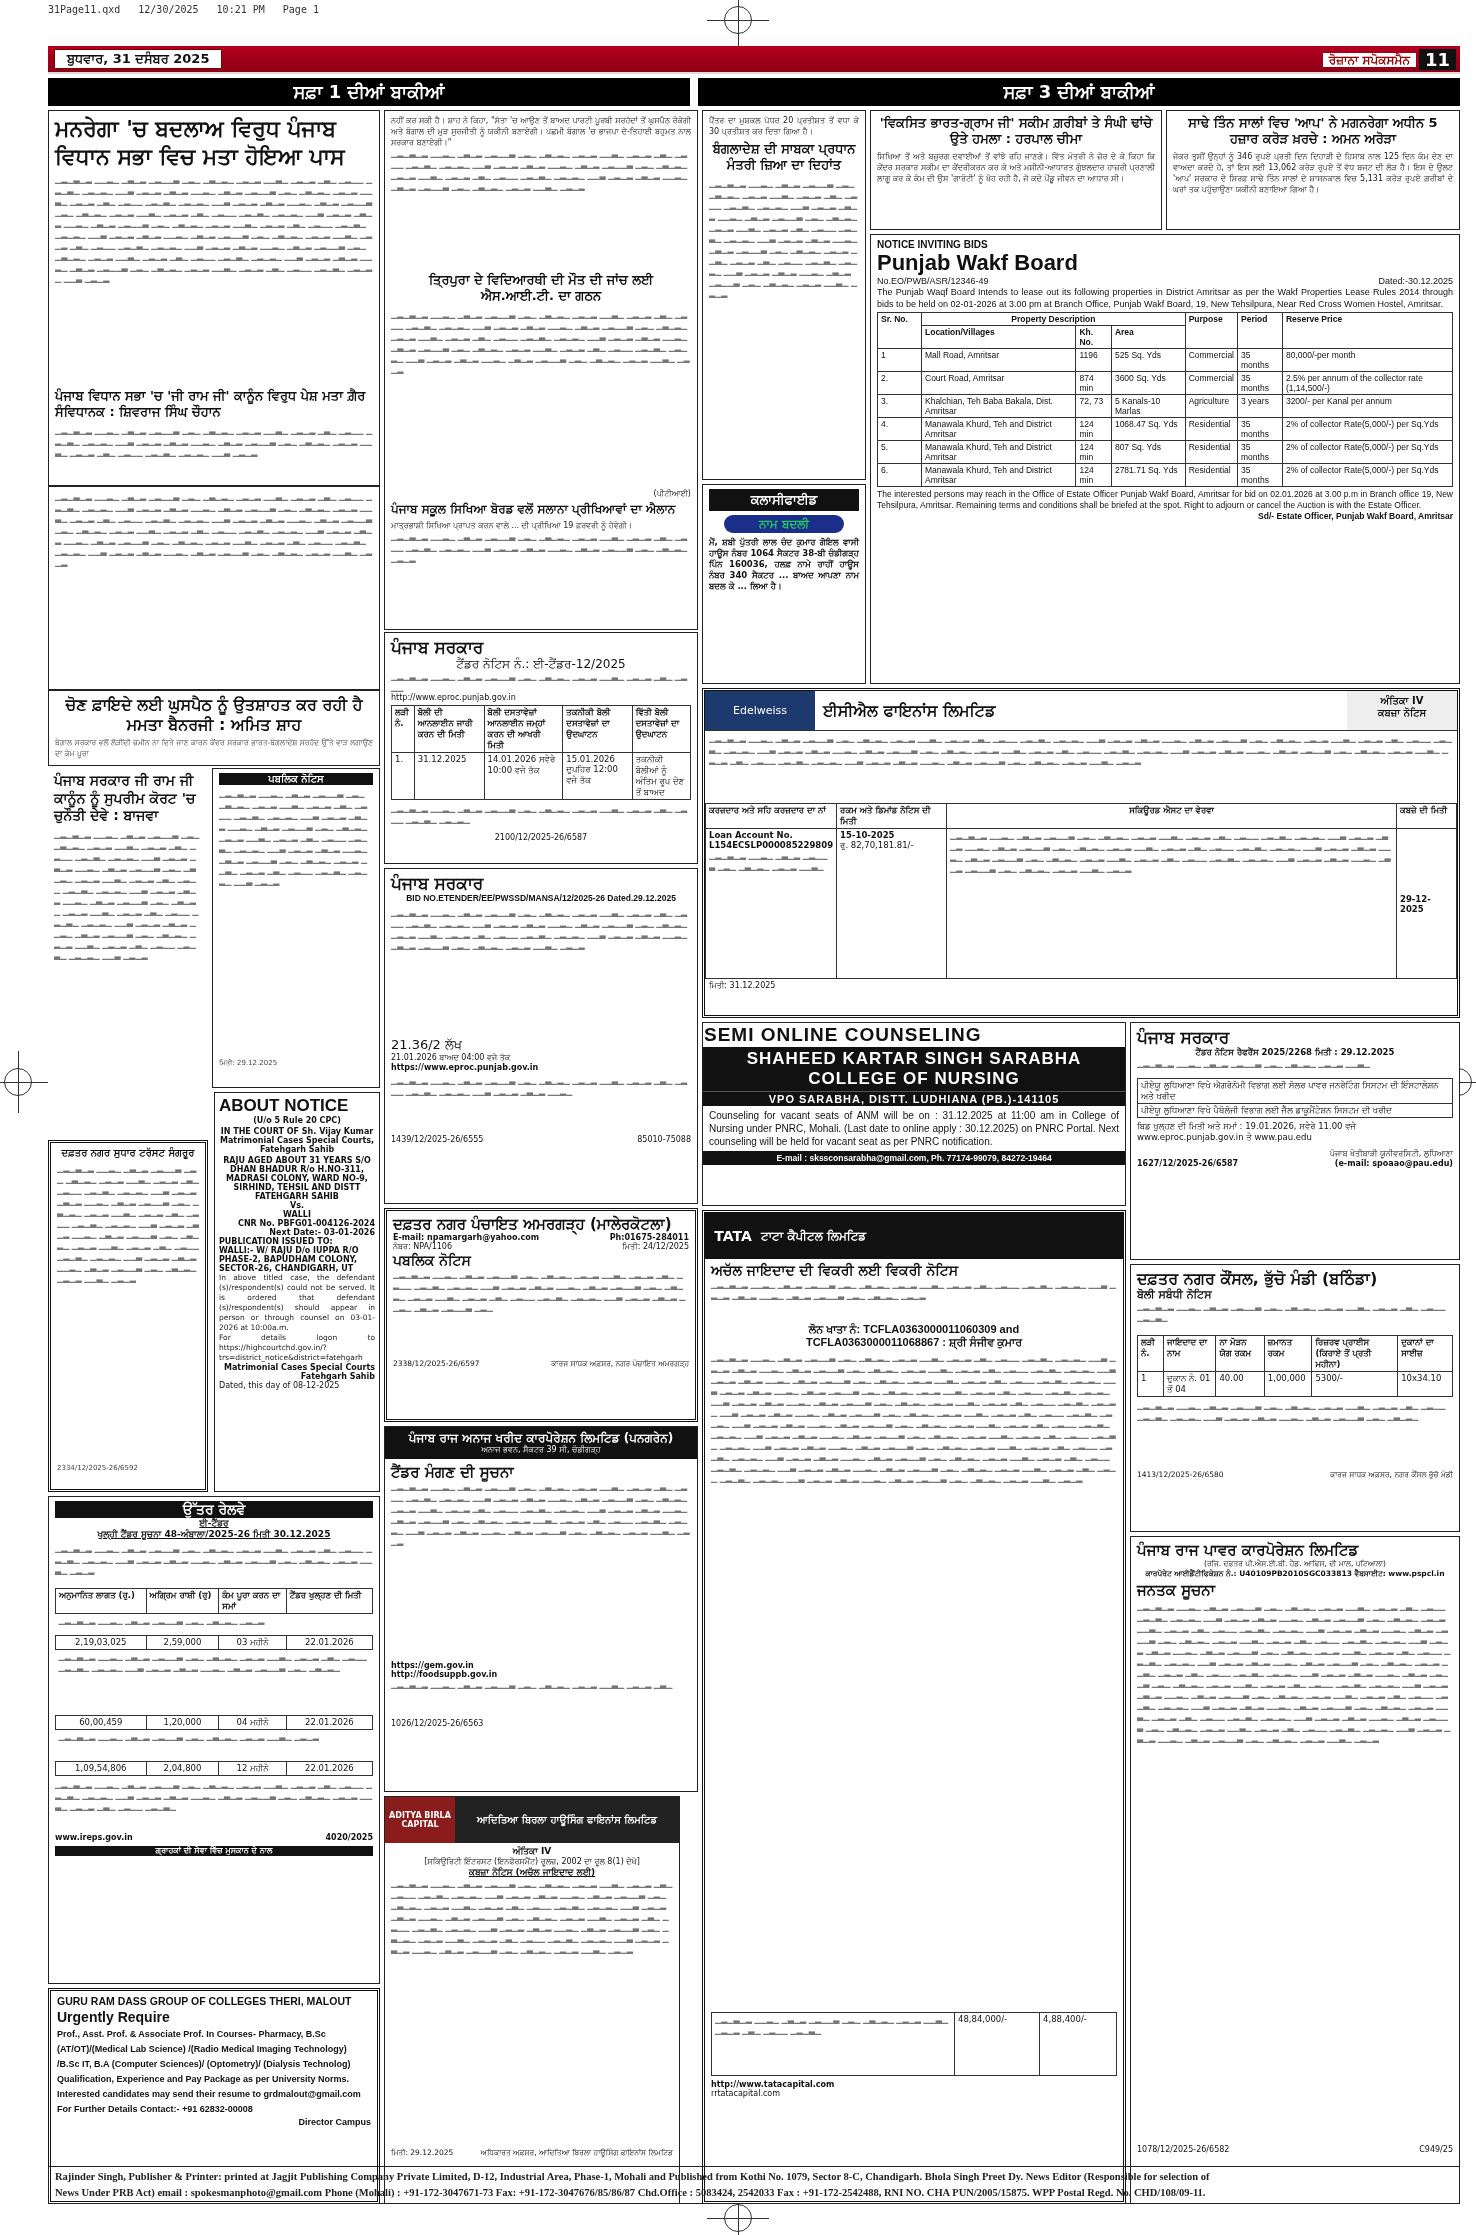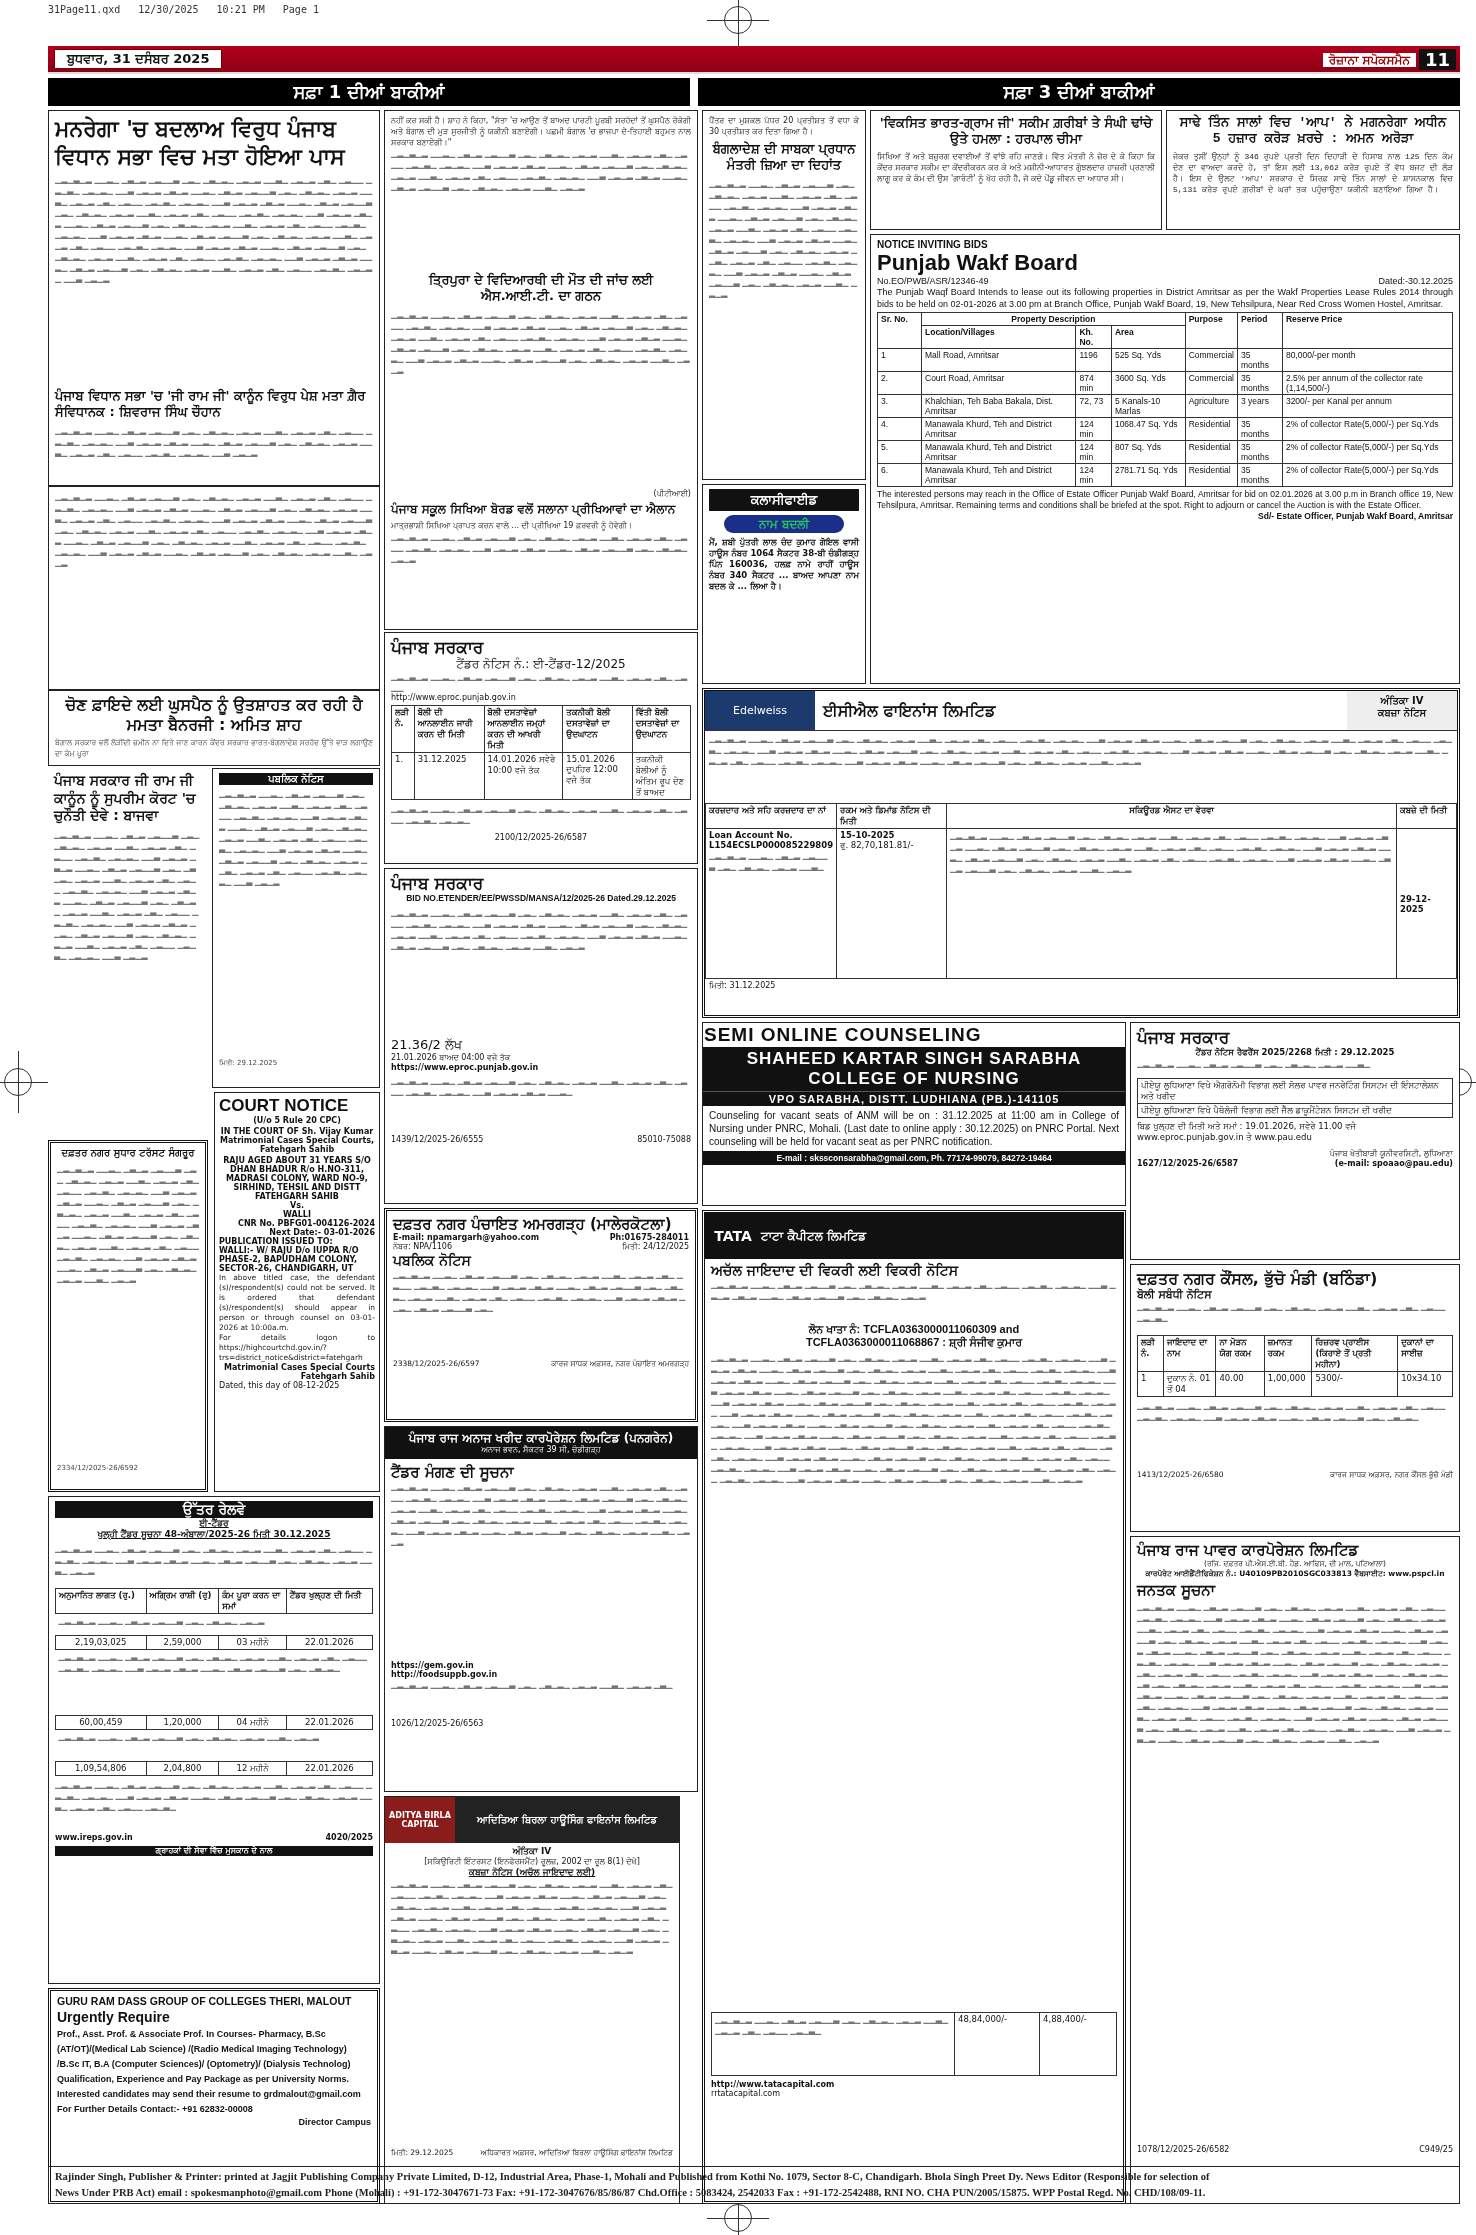--- a/index.html
+++ b/index.html
@@ -83,21 +83,21 @@
     <div class="txt" style="font-size:7px;">ਮਿਤੀ: 29.12.2025</div>
   </div>
 
   <div class="box thick" style="left:0;top:1094px;width:160px;height:352px;">
     <div class="hl" style="font-size:10px;text-align:center;">ਦਫ਼ਤਰ ਨਗਰ ਸੁਧਾਰ ਟਰੱਸਟ ਸੰਗਰੂਰ</div>
     <div class="fill" style="margin-top:3px;height:300px;overflow:hidden;">▁▂▁▃▁▂ ▁▁▂▁ ▁▃▁▂ ▁▂▁▁▃ ▁▂▁ ▁▃▁▂▁ ▁▂▁▂ ▁▁▃▁ ▁▂▁▂ ▁▃▁ ▁▂▁▁ ▁▂▁▃▁ ▁▂▁▂▁ ▁▁▃ ▁▂▁▂ ▁▃▁▂ ▁▁▂▁ ▁▃▁▂ ▁▂▁▁▃ ▁▂▁ ▁▃▁▂▁ ▁▂▁▂ ▁▁▃▁ ▁▂▁▂ ▁▃▁ ▁▂▁▁ ▁▂▁▃▁ ▁▂▁▂▁ ▁▁▃ ▁▂▁▂ ▁▃▁▂ ▁▁▂▁ ▁▃▁▂ ▁▂▁▁▃ ▁▂▁ ▁▃▁▂▁ ▁▂▁▂ ▁▁▃▁ ▁▂▁▂ ▁▃▁ ▁▂▁▁ ▁▂▁▃▁ ▁▂▁▂▁ ▁▁▃ ▁▂▁▂ ▁▃▁▂ ▁▁▂▁ ▁▃▁▂ ▁▂▁▁▃ ▁▂▁ ▁▃▁▂▁ ▁▂▁▂ ▁▁▃▁ ▁▂▁▂</div>
     <div class="txt" style="font-size:7px;">2334/12/2025-26/6592</div>
   </div>
 
   <div class="box" style="left:166px;top:1046px;width:166px;height:400px;padding:3px 4px;">
-    <div class="ad-title" style="font-size:17px;font-family:'Liberation Sans',sans-serif;">COURT NOTICE</div>
+    <div class="ad-title" style="font-size:17px;font-family:'Liberation Sans',sans-serif;">ABOUT NOTICE</div>
     <div class="center" style="font-size:8px;font-weight:bold;">(U/o 5 Rule 20 CPC)</div>
     <div class="center" style="font-size:8px;font-weight:bold;margin-top:2px;">IN THE COURT OF Sh. Vijay Kumar Matrimonial Cases Special Courts, Fatehgarh Sahib</div>
     <div class="center" style="font-size:8px;font-weight:bold;margin-top:2px;">RAJU AGED ABOUT 31 YEARS S/O DHAN BHADUR R/o H.NO-311, MADRASI COLONY, WARD NO-9, SIRHIND, TEHSIL AND DISTT FATEHGARH SAHIB</div>
     <div class="center" style="font-size:8px;font-weight:bold;">Vs.</div>
     <div class="center" style="font-size:8px;font-weight:bold;">WALLI</div>
     <div class="right" style="font-size:8px;font-weight:bold;">CNR No. PBFG01-004126-2024</div>
     <div class="right" style="font-size:8px;font-weight:bold;">Next Date:- 03-01-2026</div>
     <div style="font-size:8px;font-weight:bold;">PUBLICATION ISSUED TO:</div>
     <div style="font-size:8px;font-weight:bold;">WALLI:- W/ RAJU D/o IUPPA R/O PHASE-2, BAPUDHAM COLONY, SECTOR-26, CHANDIGARH, UT</div>
     <div class="txt" style="font-size:7.5px;line-height:10px;color:#222;">In above titled case, the defendant (s)/respondent(s) could not be served. It is ordered that defendant (s)/respondent(s) should appear in person or through counsel on 03-01-2026 at 10:00a.m.</div>
@@ -277,21 +277,21 @@
   <div class="box" style="left:654px;top:438px;width:164px;height:200px;">
     <div class="black-band" style="font-size:13px;padding:3px;">ਕਲਾਸੀਫਾਈਡ</div>
     <div style="margin:4px auto;width:120px;background:#1b2f8a;color:#22c55e;text-align:center;font-weight:bold;font-size:12px;border-radius:10px;padding:2px;">ਨਾਮ ਬਦਲੀ</div>
     <div class="txt" style="font-weight:bold;color:#111;font-size:8.5px;">ਮੈਂ, ਸ਼ਬੀ ਪੁੱਤਰੀ ਲਾਲ ਚੰਦ ਕੁਮਾਰ ਗੋਇਲ ਵਾਸੀ ਹਾਊਸ ਨੰਬਰ 1064 ਸੈਕਟਰ 38-ਬੀ ਚੰਡੀਗੜ੍ਹ ਪਿੰਨ 160036, ਹਲਫ਼ ਨਾਮੇ ਰਾਹੀਂ ਹਾਊਸ ਨੰਬਰ 340 ਸੈਕਟਰ ... ਬਾਅਦ ਆਪਣਾ ਨਾਮ ਬਦਲ ਕੇ ... ਲਿਆ ਹੈ।</div>
   </div>
 
   <div class="box" style="left:822px;top:64px;width:292px;height:120px;">
     <div class="hl" style="font-size:13px;text-align:center;">'ਵਿਕਸਿਤ ਭਾਰਤ-ਗ੍ਰਾਮ ਜੀ' ਸਕੀਮ ਗ਼ਰੀਬਾਂ ਤੇ ਸੰਘੀ ਢਾਂਚੇ ਉਤੇ ਹਮਲਾ : ਹਰਪਾਲ ਚੀਮਾ</div>
     <div class="txt" style="color:#222;margin-top:3px;">ਸਿਖਿਆ ਤੋਂ ਅਤੇ ਬਜ਼ੁਰਗ ਦਵਾਈਆਂ ਤੋਂ ਵਾਂਝੇ ਰਹਿ ਜਾਣਗੇ। ਵਿੱਤ ਮੰਤਰੀ ਨੇ ਜ਼ੋਰ ਦੇ ਕੇ ਕਿਹਾ ਕਿ ਕੇਂਦਰ ਸਰਕਾਰ ਸਕੀਮ ਦਾ ਕੇਂਦਰੀਕਰਨ ਕਰ ਕੇ ਅਤੇ ਮਸ਼ੀਨੀ-ਆਧਾਰਤ ਗੁੰਝਲਦਾਰ ਹਾਜ਼ਰੀ ਪ੍ਰਣਾਲੀ ਲਾਗੂ ਕਰ ਕੇ ਕੰਮ ਦੀ ਉਸ 'ਗਾਰੰਟੀ' ਨੂੰ ਖੋਹ ਰਹੀ ਹੈ, ਜੋ ਕਦੇ ਪੇਂਡੂ ਜੀਵਨ ਦਾ ਆਧਾਰ ਸੀ।</div>
   </div>
-  <div class="box" style="left:1118px;top:64px;width:294px;height:120px;font-family:Liberation Mono, monospace;">
+  <div class="box" style="left:1118px;top:64px;width:294px;height:120px;">
     <div class="hl" style="font-size:13px;text-align:center;">ਸਾਢੇ ਤਿੰਨ ਸਾਲਾਂ ਵਿਚ 'ਆਪ' ਨੇ ਮਗਨਰੇਗਾ ਅਧੀਨ 5 ਹਜ਼ਾਰ ਕਰੋੜ ਖ਼ਰਚੇ : ਅਮਨ ਅਰੋੜਾ</div>
     <div class="txt" style="color:#222;margin-top:3px;">ਜੇਕਰ ਤੁਸੀਂ ਉਨ੍ਹਾਂ ਨੂੰ 346 ਰੁਪਏ ਪ੍ਰਤੀ ਦਿਨ ਦਿਹਾੜੀ ਦੇ ਹਿਸਾਬ ਨਾਲ 125 ਦਿਨ ਕੰਮ ਦੇਣ ਦਾ ਵਾਅਦਾ ਕਰਦੇ ਹੋ, ਤਾਂ ਇਸ ਲਈ 13,062 ਕਰੋੜ ਰੁਪਏ ਤੋਂ ਵੱਧ ਬਜਟ ਦੀ ਲੋੜ ਹੈ। ਇਸ ਦੇ ਉਲਟ 'ਆਪ' ਸਰਕਾਰ ਦੇ ਸਿਰਫ਼ ਸਾਢੇ ਤਿੰਨ ਸਾਲਾਂ ਦੇ ਸ਼ਾਸਨਕਾਲ ਵਿਚ 5,131 ਕਰੋੜ ਰੁਪਏ ਗ਼ਰੀਬਾਂ ਦੇ ਘਰਾਂ ਤਕ ਪਹੁੰਚਾਉਣਾ ਯਕੀਨੀ ਬਣਾਇਆ ਗਿਆ ਹੈ।</div>
   </div>
 
   <div class="box" style="left:822px;top:188px;width:590px;height:450px;font-family:'Liberation Sans',sans-serif;">
     <div class="ad-title" style="font-size:10px;">NOTICE INVITING BIDS</div>
     <div class="ad-title" style="font-size:22px;">Punjab Wakf Board</div>
     <div style="display:flex;justify-content:space-between;font-size:9px;">
       <span>No.EO/PWB/ASR/12346-49</span>
       <span>Dated:-30.12.2025</span>

